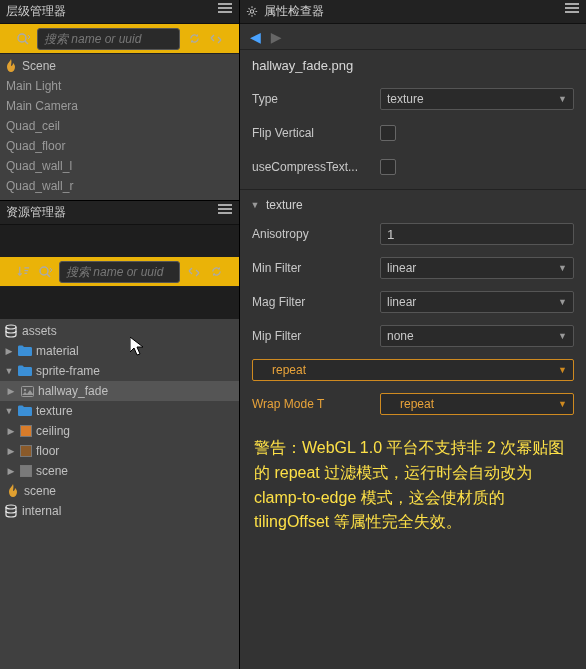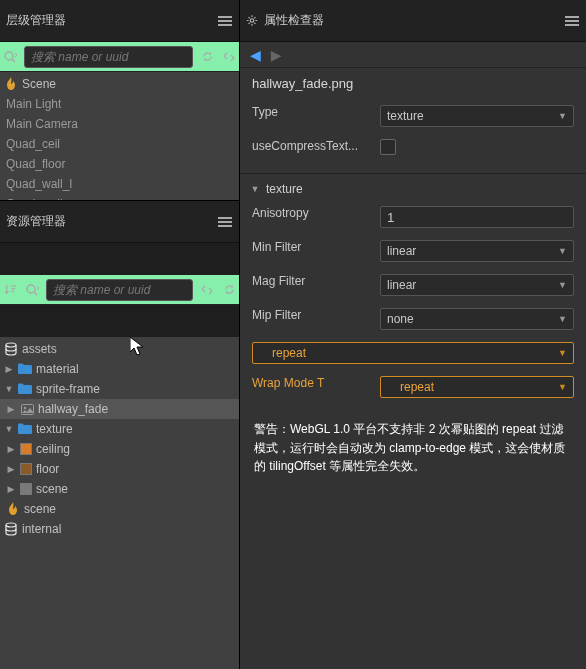--- a/index.html
+++ b/index.html
@@ -3,32 +3,32 @@
 <meta charset="utf-8">
 <style>
   * { box-sizing: border-box; margin: 0; padding: 0; font-family: "Helvetica Neue", Arial, sans-serif; }
   body { background: #1e1e1e; width: 586px; height: 669px; overflow: hidden; color: #c8c8c8; font-size: 12px; }
   .app { display: flex; width: 100%; height: 100%; }
   .left-col { width: 240px; display: flex; flex-direction: column; border-right: 1px solid #000; }
   .right-col { flex: 1; display: flex; flex-direction: column; background: #333333; }
 
   .panel { display: flex; flex-direction: column; }
   .panel-header {
-    background: #222222; height: 42px; display: flex; align-items: center;
+    background: #222222; height: 24px; display: flex; 
     padding: 0 6px; border-bottom: 1px solid #111; justify-content: space-between;
   }
   .panel-header .title-grp { display: flex; align-items: center; gap: 6px; }
   .panel-header .title { color: #d0d0d0; font-size: 12px; }
   .ph-icon { width: 12px; height: 12px; display: inline-flex; align-items: center; justify-content: center; }
   .menu-icon { width: 14px; height: 10px; display: flex; flex-direction: column; justify-content: space-between; }
   .menu-icon div { height: 2px; background: #aaa; }
 
   .toolbar {
-    background: #86efac; height: 30px; display: flex; align-items: center;
-    padding: 0 2px; gap: 6px; border-bottom: 1px solid #222;
+    background: #eab308; height: 30px; display: flex; align-items: center;
+    padding: 0 15px; gap: 6px; border-bottom: 1px solid #222;
   }
   .search-box {
     flex: 1; background: #2a2a2a; border: 1px solid #555; border-radius: 3px;
     height: 22px; display: flex; align-items: center; padding: 0 6px; gap: 4px;
   }
   .search-box input {
     background: transparent; border: none; outline: none; color: #c8c8c8;
     font-size: 12px; width: 100%; font-style: italic;
   }
   .search-box input::placeholder { color: #777; font-style: italic; }
@@ -62,21 +62,21 @@
   
   .insp-nav {
     background: #333; height: 26px; display: flex; align-items: center; gap: 10px;
     padding: 0 10px; border-bottom: 1px solid #222;
   }
   .nav-arrow { color: #4aa3ff; font-size: 14px; cursor: pointer; }
   .nav-arrow.dim { color: #666; }
   .asset-name-row { padding: 8px 12px; color: #d8d8d8; font-size: 13px; border-bottom: 0px solid #222; }
 
   .prop-list { padding: 6px 12px 10px 12px; display: flex; flex-direction: column; gap: 10px; border-bottom: 1px solid #222;}
-  .prop-row { display: flex; height: 24px; gap: 8px; }
+  .prop-row { display: flex; align-items: center; height: 24px; gap: 8px; }
   .prop-label { width: 120px; color: #c8c8c8; font-size: 12px; white-space: nowrap; overflow: hidden; text-overflow: ellipsis; }
   .prop-label.hi { color: #e8a33a; }
   .prop-control { flex: 1; }
 
   .select-ctl {
     background: #2a2a2a; border: 1px solid #555; border-radius: 2px;
     height: 22px; display: flex; align-items: center; justify-content: space-between;
     padding: 0 6px; color: #c8c8c8; cursor: pointer;
   }
   .select-ctl.hi { border: 1px solid #cf8a20; color: #e8a33a; padding-left: 19px; }
@@ -91,21 +91,21 @@
     width: 16px; height: 16px; border: 1px solid #666; border-radius: 2px;
     background: #2a2a2a;
   }
 
   .section-hdr {
     display: flex; align-items: center; gap: 6px; padding: 8px 10px 4px 10px;
     color: #d0d0d0; font-size: 12px;
   }
 
   .warning {
-    color: #ffffff; padding: 10px 14px 0 14px; font-size: 12px; line-height: 1.55;
+    color: #fde047; padding: 10px 14px 0 14px; font-size: 16px; line-height: 1.55;
   }
 
   .cursor {
     position: absolute; width: 14px; height: 20px; pointer-events: none;
     left: 130px; top: 337px;
   }
 </style>
 </head>
 <body>
 
@@ -337,20 +337,24 @@
       <div class="prop-row">
         <div class="prop-label">Type</div>
         <div class="prop-control">
           <div class="select-ctl">
             <span>texture</span>
             <span class="select-arr">▼</span>
           </div>
         </div>
       </div>
       <div class="prop-row">
+        <div class="prop-label">Flip Vertical</div>
+        <div class="check-ctl"></div>
+      </div>
+      <div class="prop-row">
         <div class="prop-label">useCompressText...</div>
         <div class="check-ctl"></div>
       </div>
     </div>
 
     <div class="section-hdr">
       <span class="arrow">▼</span>
       <span>texture</span>
     </div>
 

